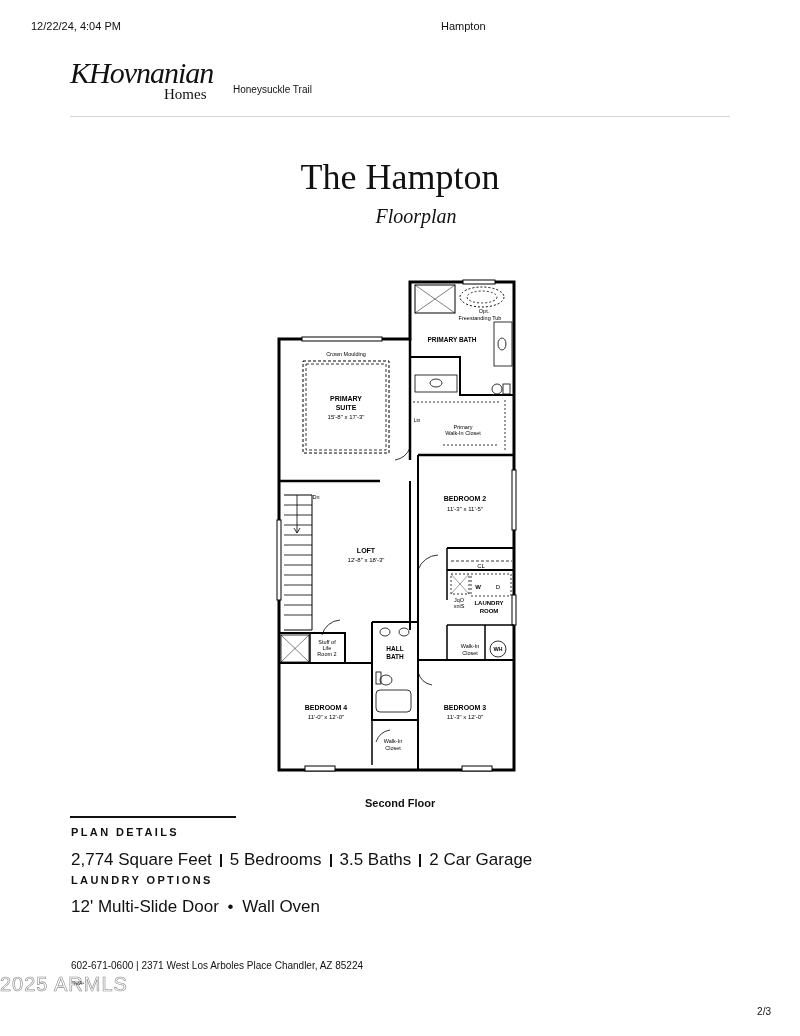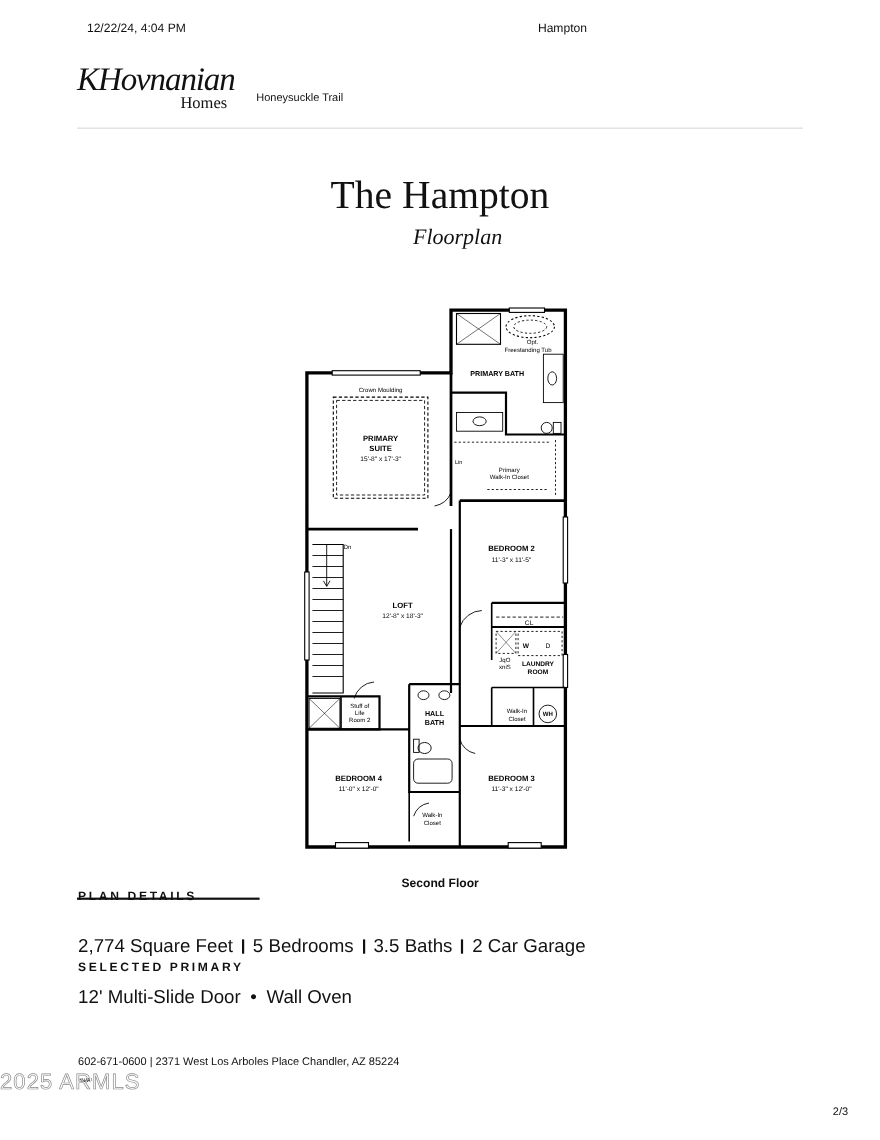--- a/index.html
+++ b/index.html
@@ -1,18 +1,18 @@
 <!DOCTYPE html>
 <html><head>
 <meta charset="utf-8">
 <style>
   html,body{margin:0;padding:0;background:#fff;}
   body{width:800px;height:1036px;position:relative;overflow:hidden;font-family:"Liberation Sans",sans-serif;color:#111;}
   .abs{position:absolute;}
-  .hdr{font-size:11px;top:20px;margin-left:48px;}
+  .hdr{font-size:11px;top:20px;}
   .logo-k{font-family:"Liberation Serif",serif;font-style:italic;font-size:30px;letter-spacing:-1px;left:70px;top:58px;line-height:1;text-align:right;}
   .logo-h{font-family:"Liberation Serif",serif;font-size:15px;left:164px;top:86px;}
   .community{font-size:10px;left:233px;top:84px;}
   .rule{left:70px;top:116px;width:660px;height:1px;background:#d6d6d6;}
   .title{font-family:"Liberation Serif",serif;font-size:36px;left:0;width:800px;text-align:center;top:156px;}
   .subtitle{font-family:"Liberation Serif",serif;font-size:20px;left:16px;width:800px;text-align:center;top:205px;font-style:italic;}
   .floor-label{font-weight:bold;font-size:11px;left:365px;top:797px;}
   .shortrule{left:70px;top:816px;width:166px;height:2px;background:#111;}
   .sec{font-weight:bold;font-size:11px;letter-spacing:2.4px;left:71px;}
   .line{font-size:17px;left:71px;}
@@ -153,26 +153,26 @@
     <text x="465" y="710" font-size="7" font-weight="bold">BEDROOM 3</text>
     <text x="465" y="719" font-size="6">11'-3" x 12'-0"</text>
     <text x="393" y="743" font-size="5.5">Walk-In</text>
     <text x="393" y="750" font-size="5.5">Closet</text>
   </g>
 </svg>
 
 <div class="abs floor-label">Second Floor</div>
 <div class="abs shortrule"></div>
 
-<div class="abs sec" style="top:809px">PLAN DETAILS</div>
+<div class="abs sec" style="top:826px">PLAN DETAILS</div>
 <div class="abs line" style="top:850px">
   <span>2,774 Square Feet</span><span class="sep"></span><span>5 Bedrooms</span><span class="sep"></span><span>3.5 Baths</span><span class="sep"></span><span>2 Car Garage</span>
 </div>
 
-<div class="abs sec" style="top:874px">SELECTED PRIMARY</div>
+<div class="abs sec" style="top:874px">LAUNDRY OPTIONS</div>
 <div class="abs line" style="top:897px">
   <span>12' Multi-Slide Door</span>
   <span style="margin:0 4px">•</span>
   <span>Wall Oven</span>
 </div>
 
 <div class="abs contact">602-671-0600 | 2371 West Los Arboles Place Chandler, AZ 85224</div>
 <div class="abs watermark">2025 ARMLS</div>
 <div class="abs tiny">*N/A¹</div>
 <div class="abs pagenum">2/3</div>

